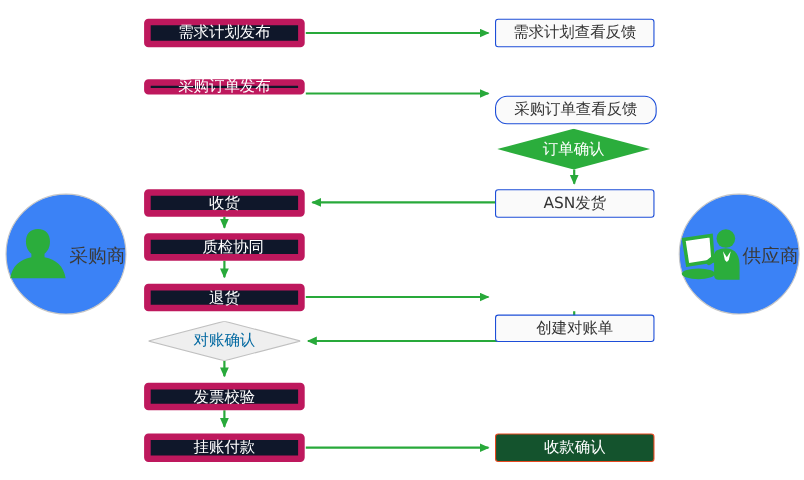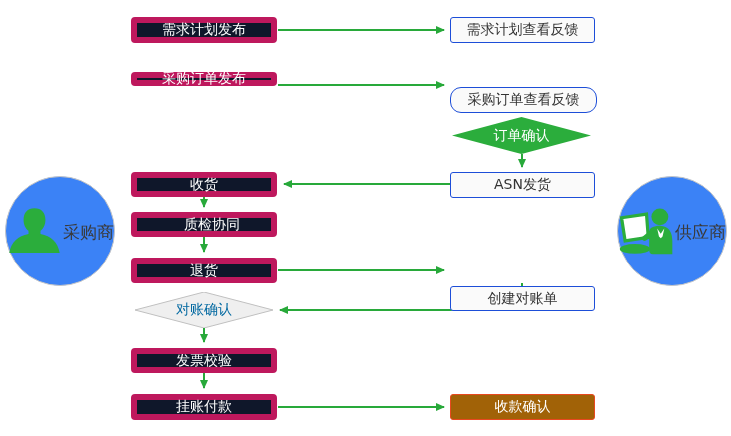--- a/index.html
+++ b/index.html
@@ -13,21 +13,21 @@
     position:absolute;display:flex;align-items:center;justify-content:center;
     font-size:14px;box-sizing:border-box;white-space:nowrap;
   }
   .green{
     background:#0f172a;color:#ffffff;border-radius:4px;border:6px solid #be185d;
   }
   .white{
     background:#fafafa;color:#333333;border:1px solid #1d4ed8;border-radius:3px;
   }
   .red{
-    background:#a16207;color:#ffffff;border-radius:3px;border:1px solid #e8481f;
+    background:#14532d;color:#ffffff;border-radius:3px;border:1px solid #e8481f;
   }
 
   
   .n-dpp{left:131px;top:17px;width:146px;height:26px;}
   .n-pop{left:131px;top:72px;width:146px;height:14px;}
   .n-rcv{left:131px;top:172px;width:146px;height:25px;}
   .n-qc {left:131px;top:212px;width:146px;height:25px;padding-left:16px;}
   .n-rg {left:131px;top:258px;width:146px;height:25px;}
   .n-ic {left:131px;top:348px;width:146px;height:25px;}
   .n-bp {left:131px;top:394px;width:146px;height:26px;}

